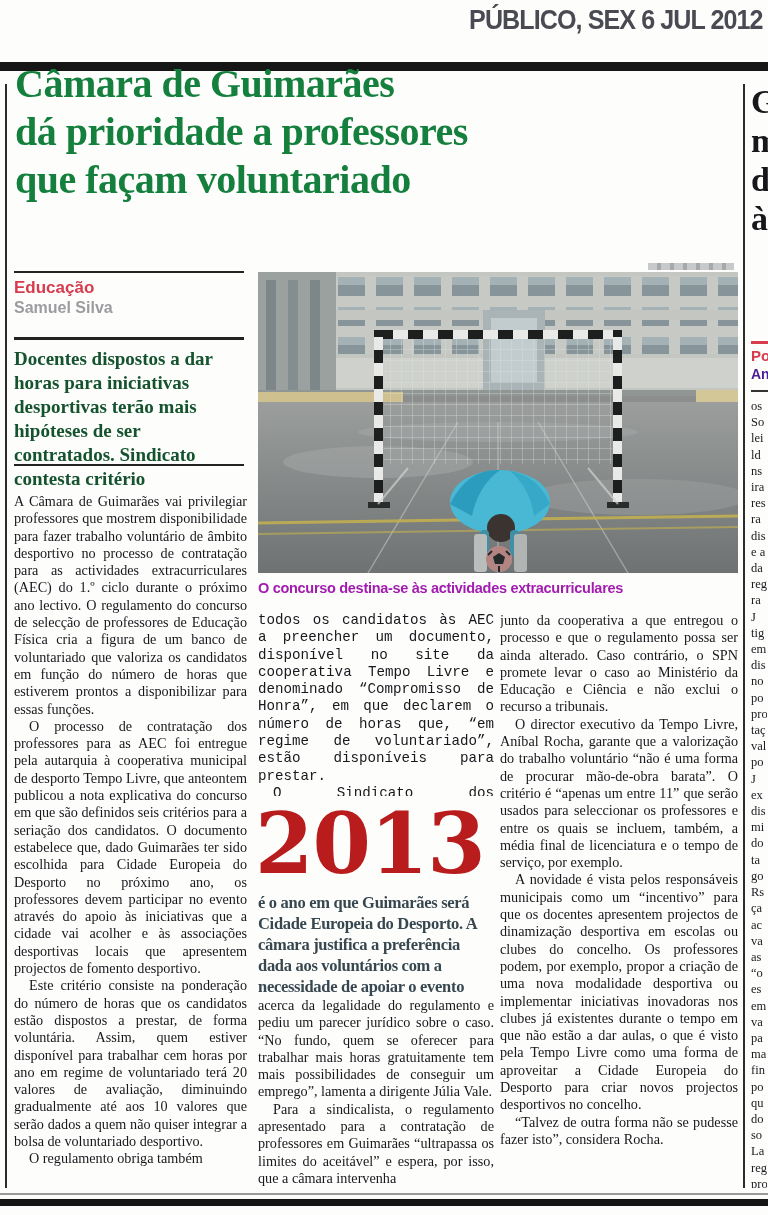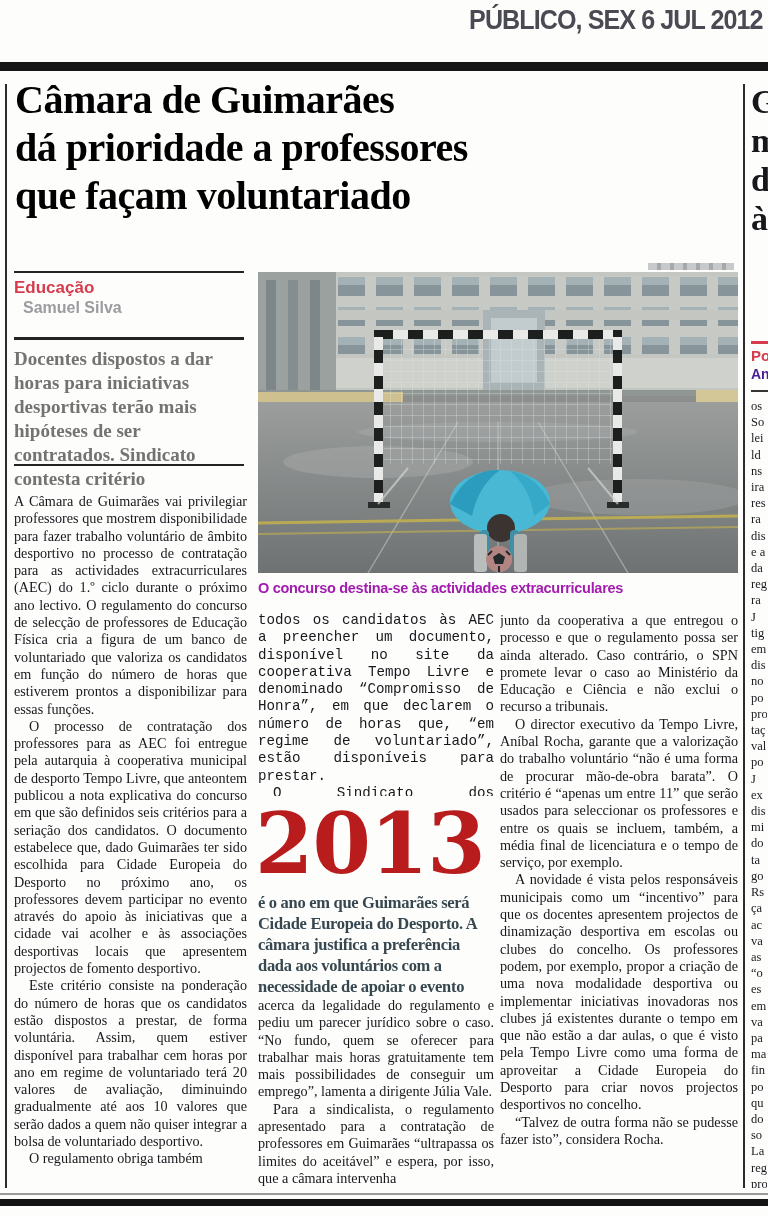--- a/index.html
+++ b/index.html
@@ -9,44 +9,44 @@
   .masthead { position:absolute; top:5px; right:5px;
       font-family:"Liberation Sans", sans-serif; font-weight:bold; font-size:27px;
       color:#4a4a53; letter-spacing:-1px; transform:scaleX(.93); transform-origin:right; }
 
   .rule-thick-top   { position:absolute; left:0; top:62px; width:768px; height:9px; background:#161616; }
   .rule-thin-bottom { position:absolute; left:0; top:1193px; width:768px; height:2px; background:#9a9a9a; }
   .rule-thick-bottom{ position:absolute; left:0; top:1199px; width:768px; height:7px; background:#141414; }
   .left-rule  { position:absolute; left:5px;  top:84px; width:2px; height:1104px; background:#2c2c2c; }
   .right-rule { position:absolute; left:743px; top:84px; width:2px; height:1104px; background:#2c2c2c; }
 
-  .headline { position:absolute; left:15px; top:76px; width:580px;
-      font-size:40px; font-weight:bold; color:#000000; line-height:48px; letter-spacing:-.5px; }
+  .headline { position:absolute; left:15px; top:60px; width:580px;
+      font-size:40px; font-weight:bold; color:#15803d; line-height:48px; letter-spacing:-.5px; }
 
   
   .side-headline { position:absolute; left:751px; top:82px; width:17px; overflow:hidden;
       font-size:34px; font-weight:bold; color:#16161b; line-height:39px; }
   .side-redrule { position:absolute; left:751px; top:341px; width:17px; height:3px; background:#d63c4e; }
   .side-kicker  { position:absolute; left:751px; top:347px; width:17px; overflow:hidden;
       font-family:"Liberation Sans",sans-serif; font-weight:bold; font-size:15px; color:#d63c4e; }
   .side-byline  { position:absolute; left:751px; top:366px; width:17px; overflow:hidden;
       font-family:"Liberation Sans",sans-serif; font-weight:bold; font-size:14px; color:#4c1d95; }
   .side-rule { position:absolute; left:751px; top:390px; width:17px; height:2px; background:#333; }
   .side-body { position:absolute; left:751px; top:398px; width:16px; height:790px; overflow:hidden;
       font-size:12.5px; line-height:16.2px; color:#1a1a1f; }
   .side-body p { margin:0; white-space:nowrap; }
 
   .kicker-rule { position:absolute; left:14px; top:271px; width:230px; height:2px; background:#232323; }
   .kicker { position:absolute; left:14px; top:278px;
       font-family:"Liberation Sans",sans-serif; font-weight:bold; font-size:17px; color:#d63c4e; }
-  .byline { position:absolute; left:23px; top:299px;
+  .byline { position:absolute; left:14px; top:299px;
       font-family:"Liberation Sans",sans-serif; font-weight:bold; font-size:16px; color:#9c9ca0; }
   .lead-rule { position:absolute; left:14px; top:337px; width:230px; height:3px; background:#232323; }
   .lead { position:absolute; left:14px; top:347px; width:230px;
-      font-size:19px; font-weight:bold; line-height:24px; color:#737373; }
+      font-size:19px; font-weight:bold; line-height:24px; color:#14532d; }
   .body-rule { position:absolute; left:14px; top:464px; width:230px; height:2px; background:#232323; }
 
   .bodycol { font-size:14.2px; line-height:17.3px; text-align:justify; color:#17171c; overflow:hidden; position:absolute; }
   .bodycol p { margin:0; }
   .bodycol p + p { text-indent:15px; }
   .col1  { left:14px;  top:493px; width:233px; height:713px; }
   .col2a { left:258px; top:612px; width:236px; height:184px;font-family:Liberation Mono, monospace; }
   .col2b { left:258px; top:997px; width:236px; height:191px; }
   .col3  { left:500px; top:612px; width:238px; height:576px; }
 

